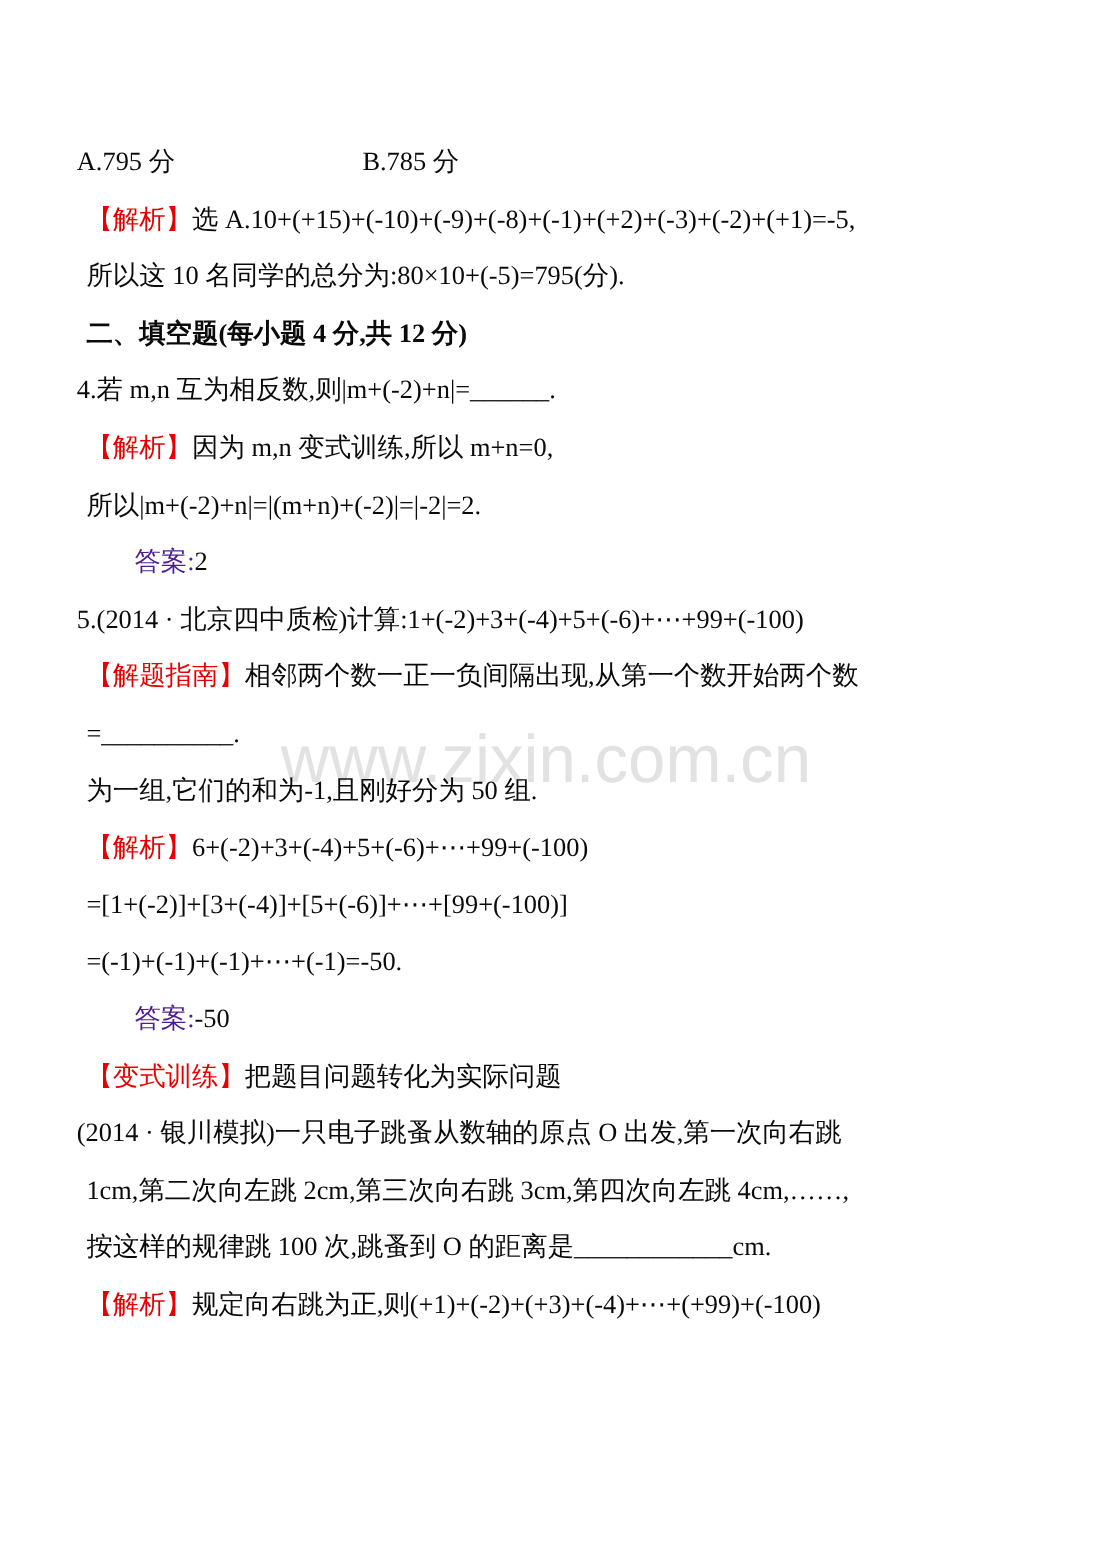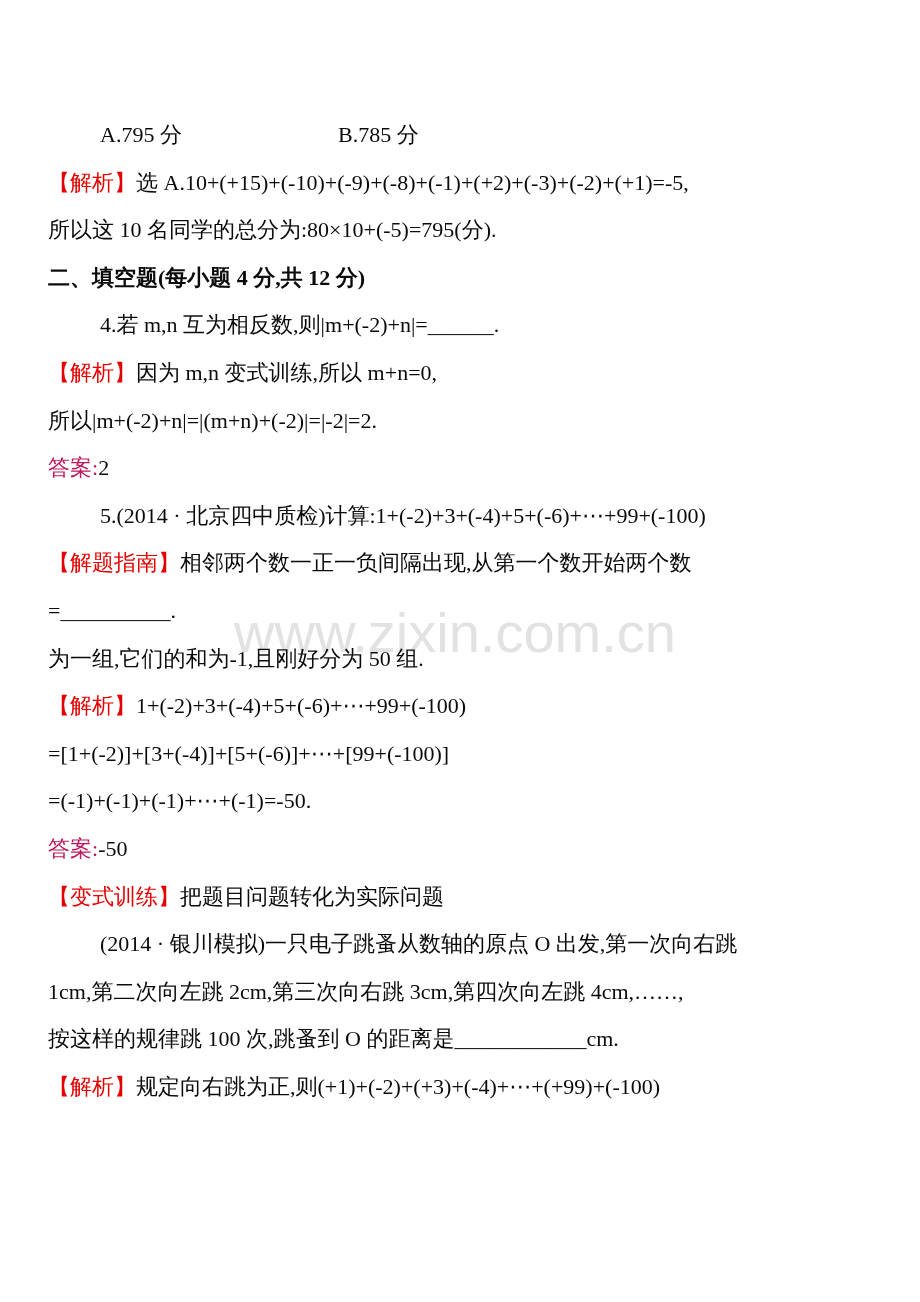--- a/index.html
+++ b/index.html
@@ -28,29 +28,29 @@
     user-select: none;
   }
   .doc {
     position: absolute; left: 0; top: 111px;
     width: 920px;
     z-index: 2;
   }
   .line {
     height: 47.6px;
     line-height: 47.6px;
-    padding-left: 48px;
+    padding-left: 72px;
     font-size: 22px;
     white-space: nowrap;
     color: #0a0a0a;
   }
-  .line.indent { padding-left: 100px; }
+  .line.indent { padding-left: 64px; }
   .opt-col-a { display: inline-block; width: 238px; }
   .marker { color: #e60000; }
-  .answer-label { color: #be185d; }
+  .answer-label { color: #4c1d95; margin-left: 40px; }
   .heading { font-weight: bold; }
 </style>
 </head>
 <body>
 
 <div class="page">
 
   <div class="watermark">www.zixin.com.cn</div>
 
   <div class="doc">
@@ -76,21 +76,21 @@
       <span class="answer-label">答案:</span><span>2</span>
     </div>
 
     <div class="line indent">5.(2014 · 北京四中质检)计算:1+(-2)+3+(-4)+5+(-6)+⋯+99+(-100)</div>
     <div class="line">
       <span class="marker">【解题指南】</span><span>相邻两个数一正一负间隔出现,从第一个数开始两个数</span>
     </div>
     <div class="line">=__________.</div>
     <div class="line">为一组,它们的和为-1,且刚好分为 50 组.</div>
     <div class="line">
-      <span class="marker">【解析】</span><span>1+(-2)+3+(-4)+5+(-6)+⋯+99+(-100)</span>
+      <span class="marker">【解析】</span><span>6+(-2)+3+(-4)+5+(-6)+⋯+99+(-100)</span>
     </div>
     <div class="line">=[1+(-2)]+[3+(-4)]+[5+(-6)]+⋯+[99+(-100)]</div>
     <div class="line">=(-1)+(-1)+(-1)+⋯+(-1)=-50.</div>
     <div class="line">
       <span class="answer-label">答案:</span><span>-50</span>
     </div>
 
     <div class="line">
       <span class="marker">【变式训练】</span><span>把题目问题转化为实际问题</span>
     </div>

